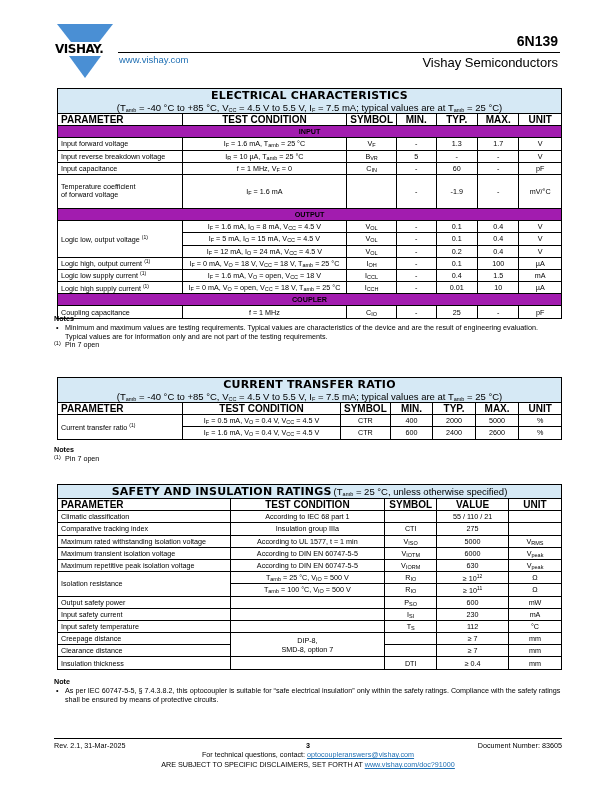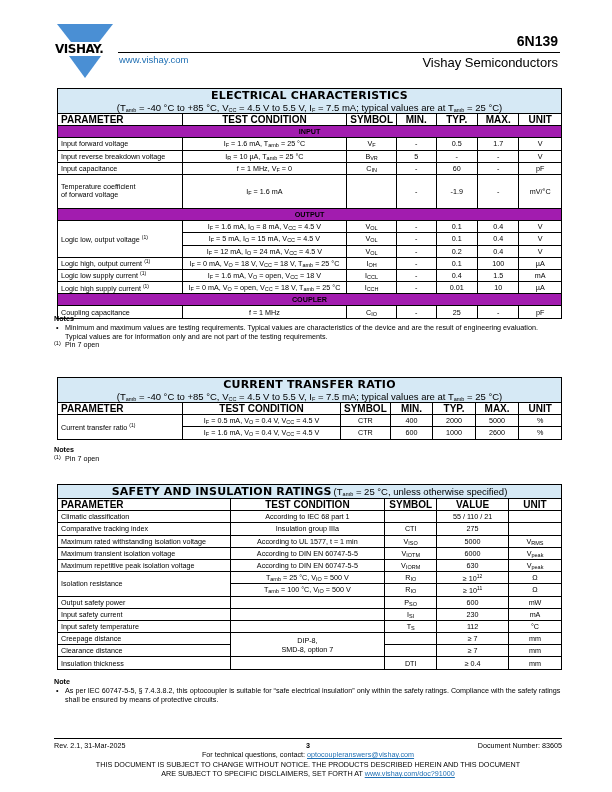--- a/index.html
+++ b/index.html
@@ -83,21 +83,21 @@
     <th>UNIT</th>
   </tr>
   <tr class="section-row">
         <td colspan="7">INPUT</td>
       </tr>
   <tr>
     <td class="l">Input forward voltage</td>
     <td>I<sub>F</sub> = 1.6 mA, T<sub>amb</sub> = 25 °C</td>
     <td>V<sub>F</sub></td>
     <td>-</td>
-    <td>0.5</td>
+    <td>1.3</td>
     <td>1.7</td>
     <td>V</td>
   </tr>
   <tr>
     <td class="l">Input reverse breakdown voltage</td>
     <td>I<sub>R</sub> = 10 µA, T<sub>amb</sub> = 25 °C</td>
     <td>B<sub>VR</sub></td>
     <td>5</td>
     <td>-</td>
     <td>-</td>
@@ -229,21 +229,21 @@
     <td>CTR</td>
     <td>400</td>
     <td>2000</td>
     <td>5000</td>
     <td>%</td>
   </tr>
   <tr>
     <td>I<sub>F</sub> = 1.6 mA, V<sub>O</sub> = 0.4 V, V<sub>CC</sub> = 4.5 V</td>
     <td>CTR</td>
     <td>600</td>
-    <td>1000</td>
+    <td>2400</td>
     <td>2600</td>
     <td>%</td>
   </tr>
 </tbody>
   </table>
 
 <div class="notes" style="top:446px;">
   <div class="nt">Notes</div>
   <div class="fn"><span class="m">(1)</span><span>Pin 7 open</span></div>
 </div>
@@ -368,16 +368,15 @@
 </div>
 
 <div class="footer">
   <span class="rev">Rev. 2.1, 31-Mar-2025</span>
   <span class="pg">3</span>
   <span class="doc">Document Number: 83605</span>
   <div class="contact">
     <span>For technical questions, contact: </span><a>optocoupleranswers@vishay.com</a>
   </div>
   <div class="disc">
-    <div>THIS DOCUMENT IS SUBJECT TO CHANGE WITHOUT NOTICE. THE PRODUCTS DESCRIBED HEREIN AND THIS DOCUMENT</div>
     <div><span>ARE SUBJECT TO SPECIFIC DISCLAIMERS, SET FORTH AT </span><a>www.vishay.com/doc?91000</a></div>
   </div>
 </div>
 
 </body></html>

